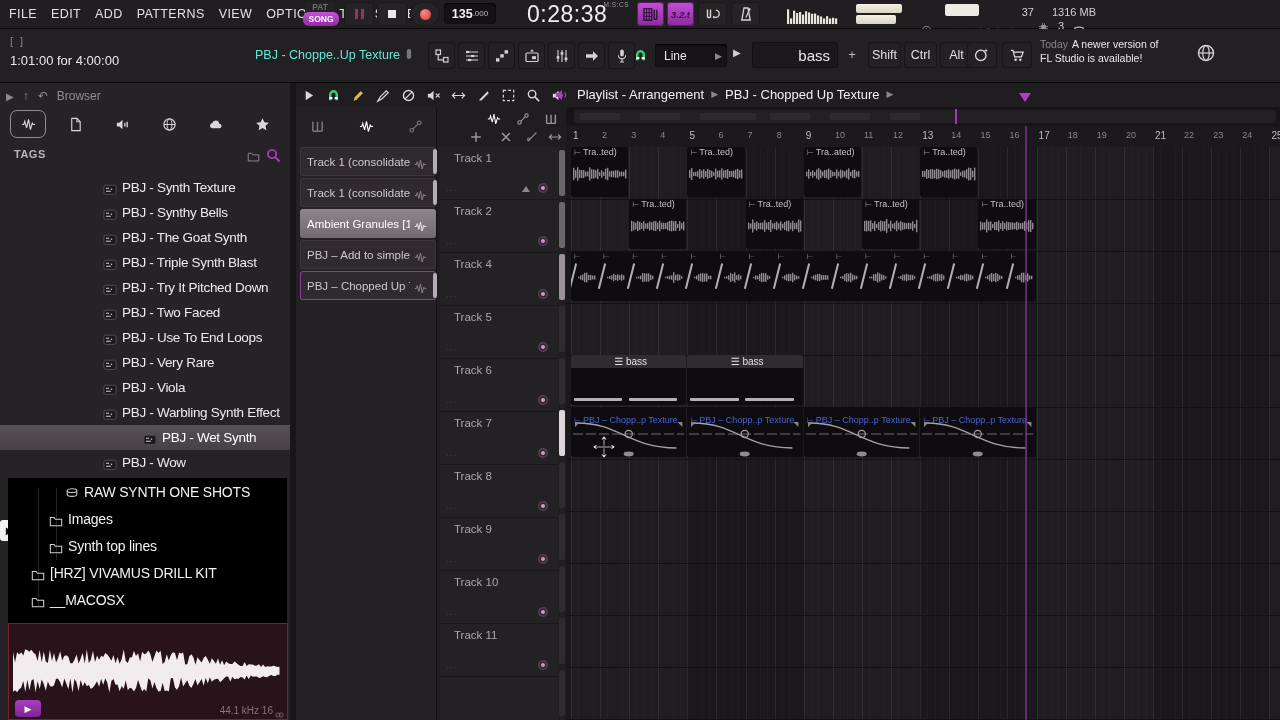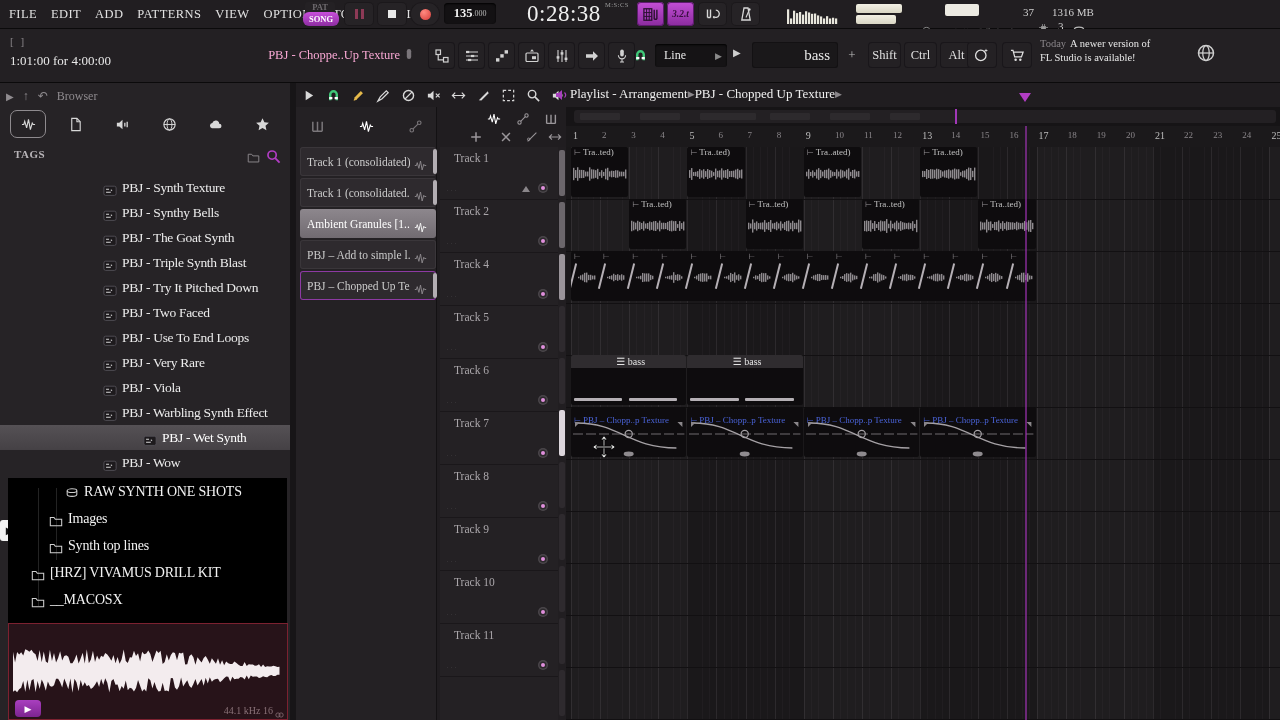--- a/index.html
+++ b/index.html
@@ -1,17 +1,17 @@
 <!DOCTYPE html>
 <html><head>
 <meta charset="utf-8">
 <style>
   html,body{margin:0;padding:0;background:#000;}
   #app{position:relative;width:1280px;height:720px;background:#171517;overflow:hidden;
-       font-family:Liberation Serif, serif;color:#d8d8d8;-webkit-font-smoothing:antialiased;}
+       font-family:Liberation Sans, sans-serif;color:#d8d8d8;-webkit-font-smoothing:antialiased;}
   .abs{position:absolute;}
   .ic{display:inline-block;vertical-align:middle;}
   
   #topbar{position:absolute;left:0;top:0;width:1280px;height:28px;background:#211e21;border-bottom:1px solid #0b0a0b;}
   #menu{position:absolute;left:2px;top:0;height:28px;display:flex;align-items:center;}
   .menu-item{padding:0 7px;font-size:12.5px;letter-spacing:.4px;color:#e2e2e2;line-height:28px;}
   .tbtn{position:absolute;display:flex;align-items:center;justify-content:center;background:#262326;border-radius:5px;box-shadow:inset 0 0 0 1px #1b181b;text-align:center;}
   #patsong{left:303px;top:1px;width:36px;height:26px;font-size:8.5px;font-weight:bold;}
   #pat{position:absolute;left:2px;top:1px;width:30px;height:11px;color:#6f6b6f;background:#242124;border-radius:3px 3px 0 0;text-align:center;line-height:11px;}
   #song{position:absolute;left:0;top:11px;width:36px;height:14px;color:#fff;background:linear-gradient(#c94fdb,#8d2da1);border-radius:6px;text-align:center;line-height:14px;}
@@ -39,21 +39,21 @@
   #chipic{left:1038px;top:18px;width:11px;height:11px;color:#9a9a9a;}
   #cpuval{left:1000px;top:6px;width:34px;text-align:right;font-size:11px;color:#cfcfcf;}
   #memval{left:1052px;top:6px;font-size:11px;color:#cfcfcf;}
   #diskval{left:1058px;top:20px;font-size:11px;color:#cfcfcf;}
   #discic{left:1072px;top:20px;width:14px;height:11px;color:#b8b8b8;}
   
   #toolbar2{position:absolute;left:0;top:29px;width:1280px;height:53px;background:#232023;border-bottom:1px solid #0b0a0b;}
   #selpanel{position:absolute;left:8px;top:4px;width:190px;height:44px;}
   #selbrackets{position:absolute;left:2px;top:2px;color:#8a868a;font-size:11px;letter-spacing:2px;}
   #seltime{position:absolute;left:2px;top:20px;color:#e8e8e8;font-size:13px;}
-  #samplename{position:absolute;left:210px;top:19px;width:190px;text-align:right;color:#f9a8d4;font-size:12.5px;white-space:nowrap;}
+  #samplename{position:absolute;left:210px;top:19px;width:190px;text-align:right;color:#5eead4;font-size:12.5px;white-space:nowrap;}
   #sampleic{position:absolute;left:404px;top:15px;width:16px;height:22px;color:#7a757a;}
   .t2btn{position:absolute;top:13px;width:27px;height:27px;background:#242124;border-radius:4px;box-shadow:inset 0 0 0 1px #19161a;display:flex;align-items:center;justify-content:center;color:#d2d2d2;}
   #magnet2{color:#3fc878;background:none;box-shadow:none;}
   #snapbox{position:absolute;left:655px;top:15px;width:72px;height:23px;background:#151315;border-radius:3px;display:flex;align-items:center;box-shadow:inset 0 1px 2px #000;}
   #snapbox .lbl{flex:1;padding-left:9px;font-size:12px;color:#e8e8e8;}
   #snapbox .arr{color:#8a8a8a;font-size:9px;padding-right:5px;}
   #arrbtn2{position:absolute;left:733px;top:18px;color:#cfcfcf;font-size:10px;}
   #targetbox{position:absolute;left:752px;top:13px;width:86px;height:26px;background:#1a181a;border-radius:3px;display:flex;align-items:center;justify-content:flex-end;box-shadow:inset 0 0 0 1px #131113;}
   #targetbox .lbl{font-size:15px;color:#e8e8e8;padding-right:8px;}
   #plusbtn{position:absolute;left:843px;top:17px;width:18px;height:18px;color:#bdbdbd;font-size:13px;text-align:center;line-height:18px;}
@@ -85,21 +85,21 @@
   .treerow .ticon{position:absolute;width:17px;height:15px;color:#cfcfcf;}
   .treerow .tlabel{position:absolute;font-size:14px;letter-spacing:-.2px;color:#f2f2f2;white-space:nowrap;}
   #wavepreview{position:absolute;left:8px;top:540px;width:278px;height:95px;background:#271319;border:1px solid #7c2130;}
   #previewplay{position:absolute;left:6px;bottom:2px;width:26px;height:17px;background:linear-gradient(#a93fbf,#7c2490);border-radius:4px;color:#fff;display:flex;align-items:center;justify-content:center;font-size:9px;}
   #sampleinfo{position:absolute;right:14px;bottom:3px;font-size:10px;color:#8a7278;}
   #sampleinfoic{position:absolute;right:2px;bottom:4px;width:11px;height:10px;color:#8a7278;}
   
   #plwin{position:absolute;left:296px;top:83px;width:984px;height:637px;background:#201d20;}
   #pltools{position:absolute;left:4px;top:2px;height:20px;display:flex;align-items:center;gap:9px;}
   .pltool{width:16px;height:16px;color:#d8d8d8;display:flex;align-items:center;justify-content:center;}
-  #plbread{position:absolute;left:258px;top:3px;display:flex;align-items:center;font-size:13px;color:#efefef;white-space:nowrap;}
+  #plbread{position:absolute;left:258px;top:3px;display:flex;align-items:center;font-size:13px;color:#efefef;gap:7px;white-space:nowrap;}
   #plbread .sep{color:#8a868a;font-size:9px;}
   #plicon{width:16px;height:16px;color:#a93fbf;}
   
   #picker{position:absolute;left:0px;top:24px;width:140px;height:613px;background:#242124;border-right:1px solid #131113;}
   #pickertabs{position:absolute;left:8px;top:4px;width:124px;height:30px;display:flex;justify-content:space-between;align-items:center;}
   .ptab{width:26px;height:24px;display:flex;align-items:center;justify-content:center;color:#7a767a;}
   .ptab.sel{color:#fff;}
   #pickerlist{position:absolute;left:4px;top:40px;width:136px;}
   .pkrow{position:relative;height:29px;margin-bottom:2px;background:#2e2a2e;border-radius:3px;box-shadow:inset 0 0 0 1px #3a363a;display:flex;align-items:center;}
   .pkrow .pklabel{position:absolute;left:7px;right:26px;font-size:11.5px;color:#cbcbcb;white-space:nowrap;overflow:hidden;}

